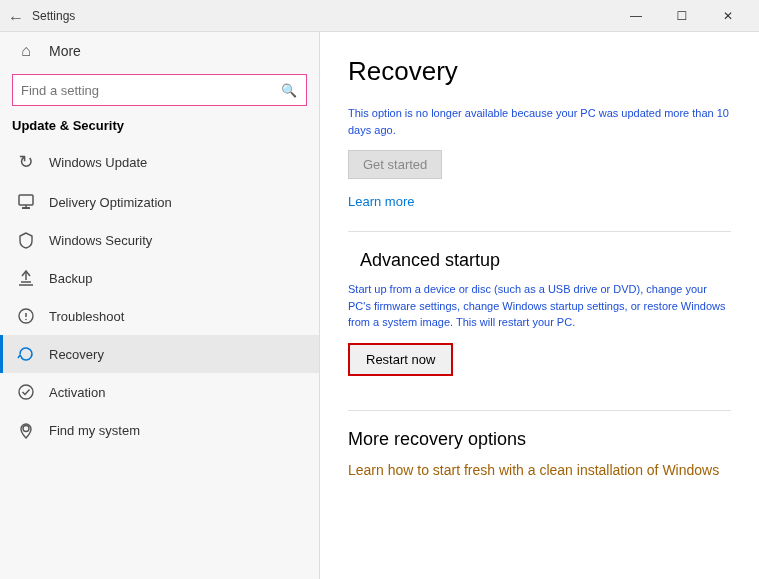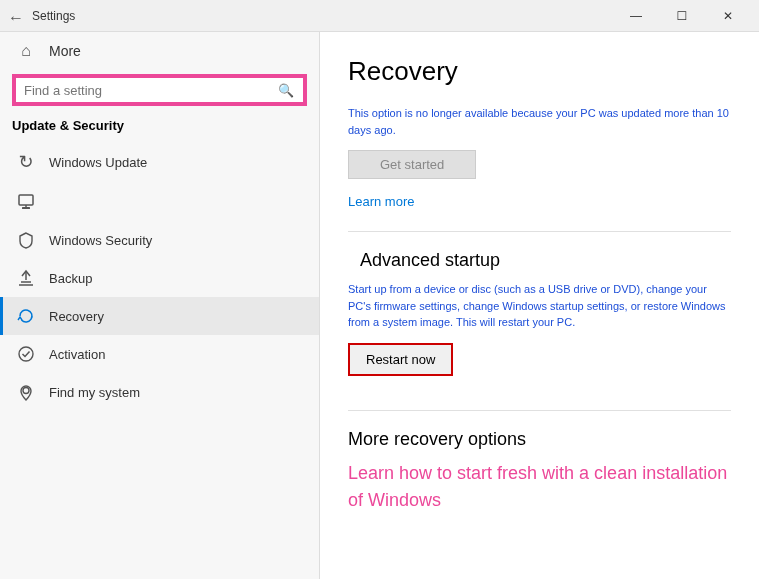--- a/index.html
+++ b/index.html
@@ -63,21 +63,21 @@
       display: flex;
       flex-direction: column;
       overflow-y: auto;
       overflow-x: hidden;
     }
 
     .search-box {
       display: flex;
       align-items: center;
       background: #fff;
-      border: 4px solid #ec4899;
+      border: 1px solid #ec4899;
       margin: 4px 12px 8px 12px;
       height: 32px;
       padding: 0 8px;
     }
     .search-input {
       border: none;
       outline: none;
       flex: 1;
       font-size: 13px;
       background: transparent;
@@ -148,21 +148,21 @@
       font-size: 11px;
       color: #1d4ed8;
       line-height: 1.5;
       margin-bottom: 12px;
     }
 
     .btn-disabled {
       background: #e0e0e0;
       color: #888;
       border: 1px solid #ccc;
-      padding: 6px 31px;
+      padding: 6px 14px;
       font-size: 13px;
       cursor: default;
       margin-bottom: 14px;
       display: inline-block;
     }
 
     .link-text {
       color: #0078d7;
       font-size: 13px;
       cursor: pointer;
@@ -189,22 +189,22 @@
     }
 
     .more-section-title {
       font-size: 18px;
       font-weight: 400;
       margin-bottom: 10px;
       color: #000;
     }
 
     .link-multiline {
-      color: #ec4899;
-      font-size: 18px;
+      color: #a16207;
+      font-size: 14px;
       cursor: pointer;
       text-decoration: none;
       line-height: 1.5;
     }
 
     
     .sidebar::-webkit-scrollbar,
     .content::-webkit-scrollbar { width: 6px; }
     .sidebar::-webkit-scrollbar-thumb,
     .content::-webkit-scrollbar-thumb { background: #ccc; }
@@ -257,40 +257,51 @@
       <span>Windows Update</span>
     </div>
     <div class="nav-item">
       <span class="nav-item-icon">
         <svg width="18" height="18" viewBox="0 0 18 18" fill="none">
           <rect x="2" y="2" width="14" height="10" rx="1" stroke="#555" stroke-width="1.5" fill="none"></rect>
           <rect x="5" y="14" width="8" height="2" rx="0.5" fill="#555"></rect>
           <line x1="9" y1="12" x2="9" y2="14" stroke="#555" stroke-width="1.5"></line>
         </svg>
       </span>
+      <span>Delivery Optimization</span>
     </div>
     <div class="nav-item">
       <span class="nav-item-icon">
         <svg width="18" height="18" viewBox="0 0 18 18" fill="none">
           <path d="M9 2L3 5v5c0 3.5 2.7 6.2 6 7 3.3-.8 6-3.5 6-7V5L9 2z" stroke="#555" stroke-width="1.4" fill="none"></path>
         </svg>
       </span>
       <span>Windows Security</span>
     </div>
     <div class="nav-item">
       <span class="nav-item-icon">
         <svg width="18" height="18" viewBox="0 0 18 18" fill="none">
           <polyline points="9,2 9,11" stroke="#555" stroke-width="1.5"></polyline>
           <polyline points="5,7 9,2 13,7" stroke="#555" stroke-width="1.5" fill="none"></polyline>
           <path d="M4 13h10" stroke="#555" stroke-width="1.5"></path>
           <path d="M2 16h14" stroke="#555" stroke-width="1.5"></path>
         </svg>
       </span>
       <span>Backup</span>
     </div>
+    <div class="nav-item">
+      <span class="nav-item-icon">
+        <svg width="18" height="18" viewBox="0 0 18 18" fill="none">
+          <circle cx="9" cy="9" r="7" stroke="#555" stroke-width="1.4" fill="none"></circle>
+          <line x1="9" y1="6" x2="9" y2="10" stroke="#555" stroke-width="1.5"></line>
+          <circle cx="9" cy="12.5" r="0.8" fill="#555"></circle>
+        </svg>
+      </span>
+      <span>Troubleshoot</span>
+    </div>
     <div class="nav-item active">
       <span class="nav-item-icon" style="color:#0078d7;">
         <svg width="18" height="18" viewBox="0 0 18 18" fill="none">
           <path d="M3 9a6 6 0 1 1 1.5 3.9" stroke="#0078d7" stroke-width="1.5" fill="none"></path>
           <polyline points="1,13 3,10 5,13" stroke="#0078d7" stroke-width="1.4" fill="none"></polyline>
         </svg>
       </span>
       <span>Recovery</span>
     </div>
     <div class="nav-item">

